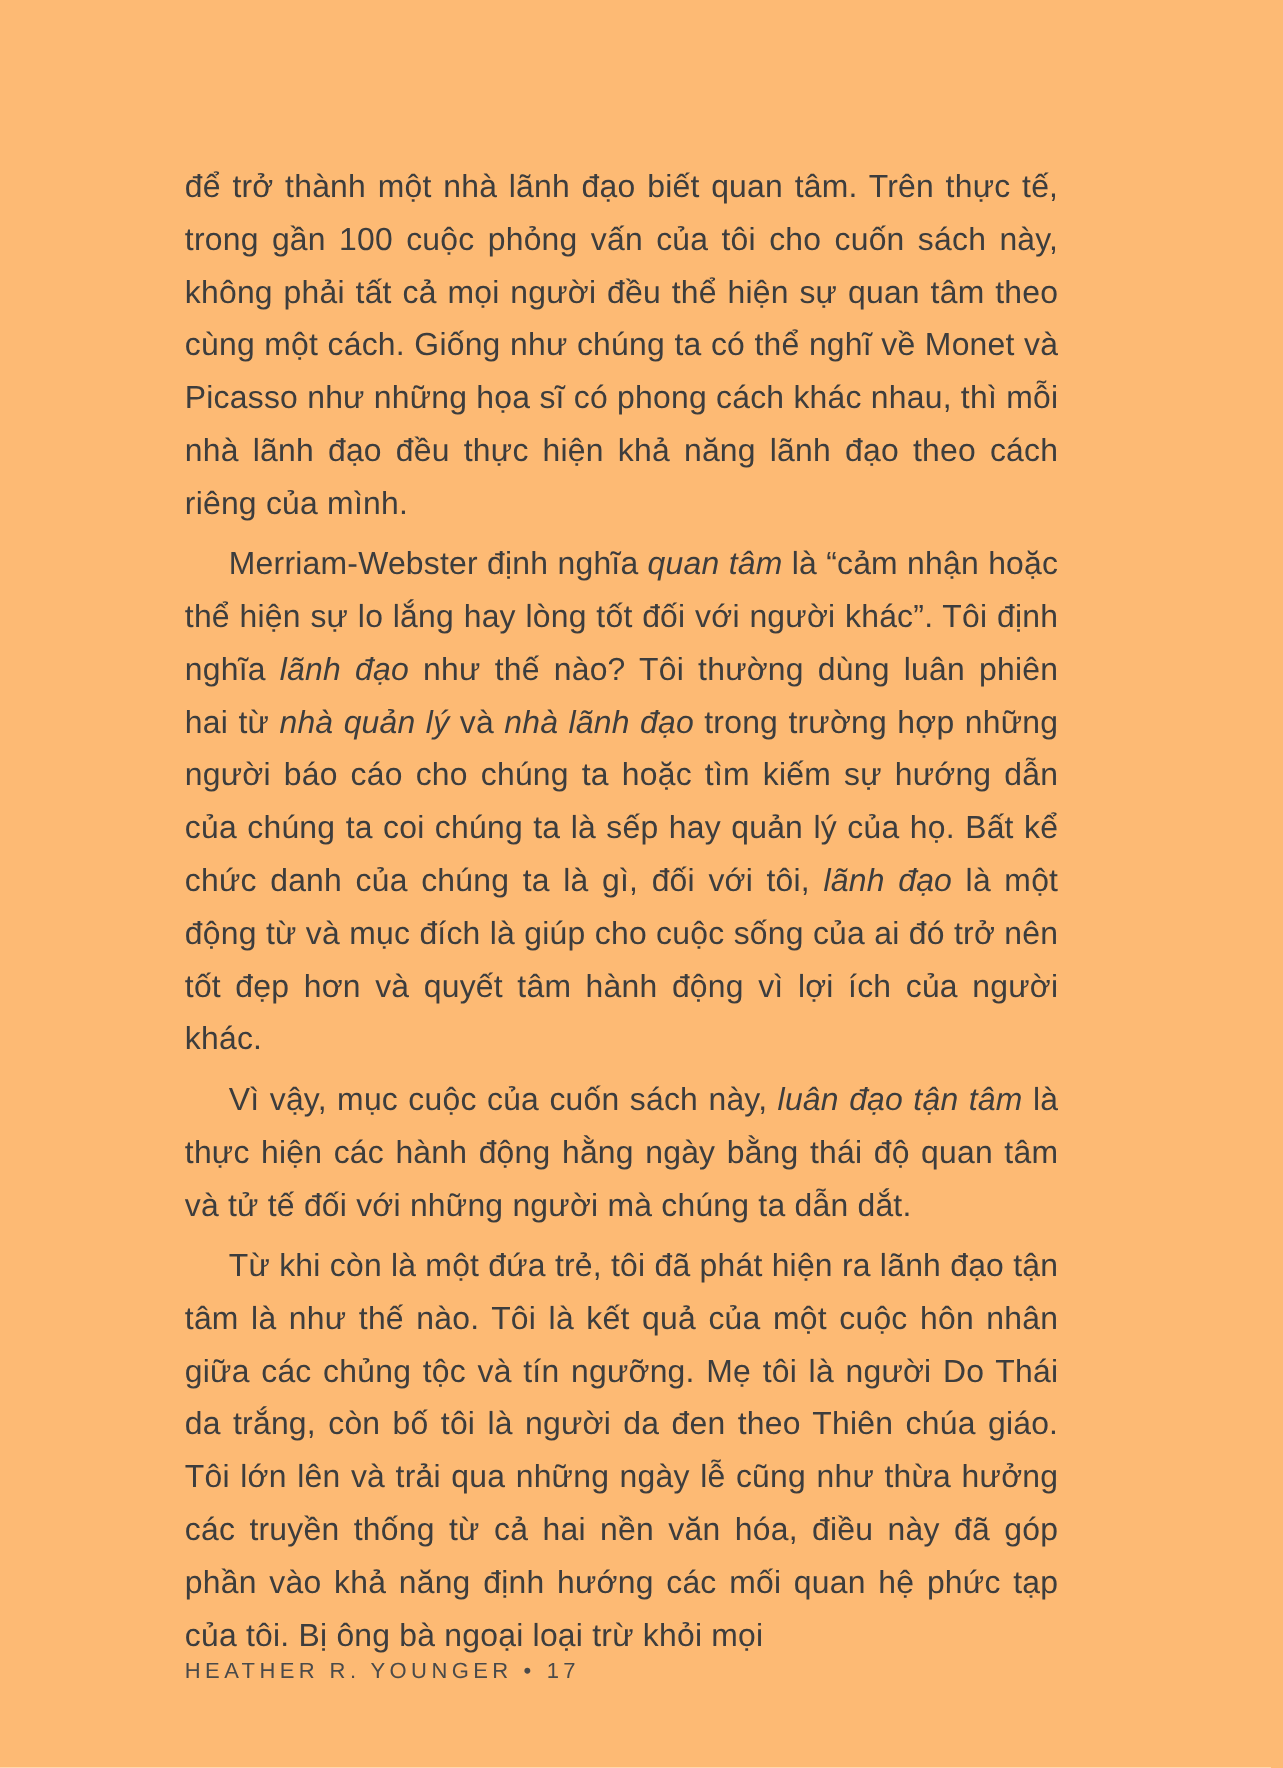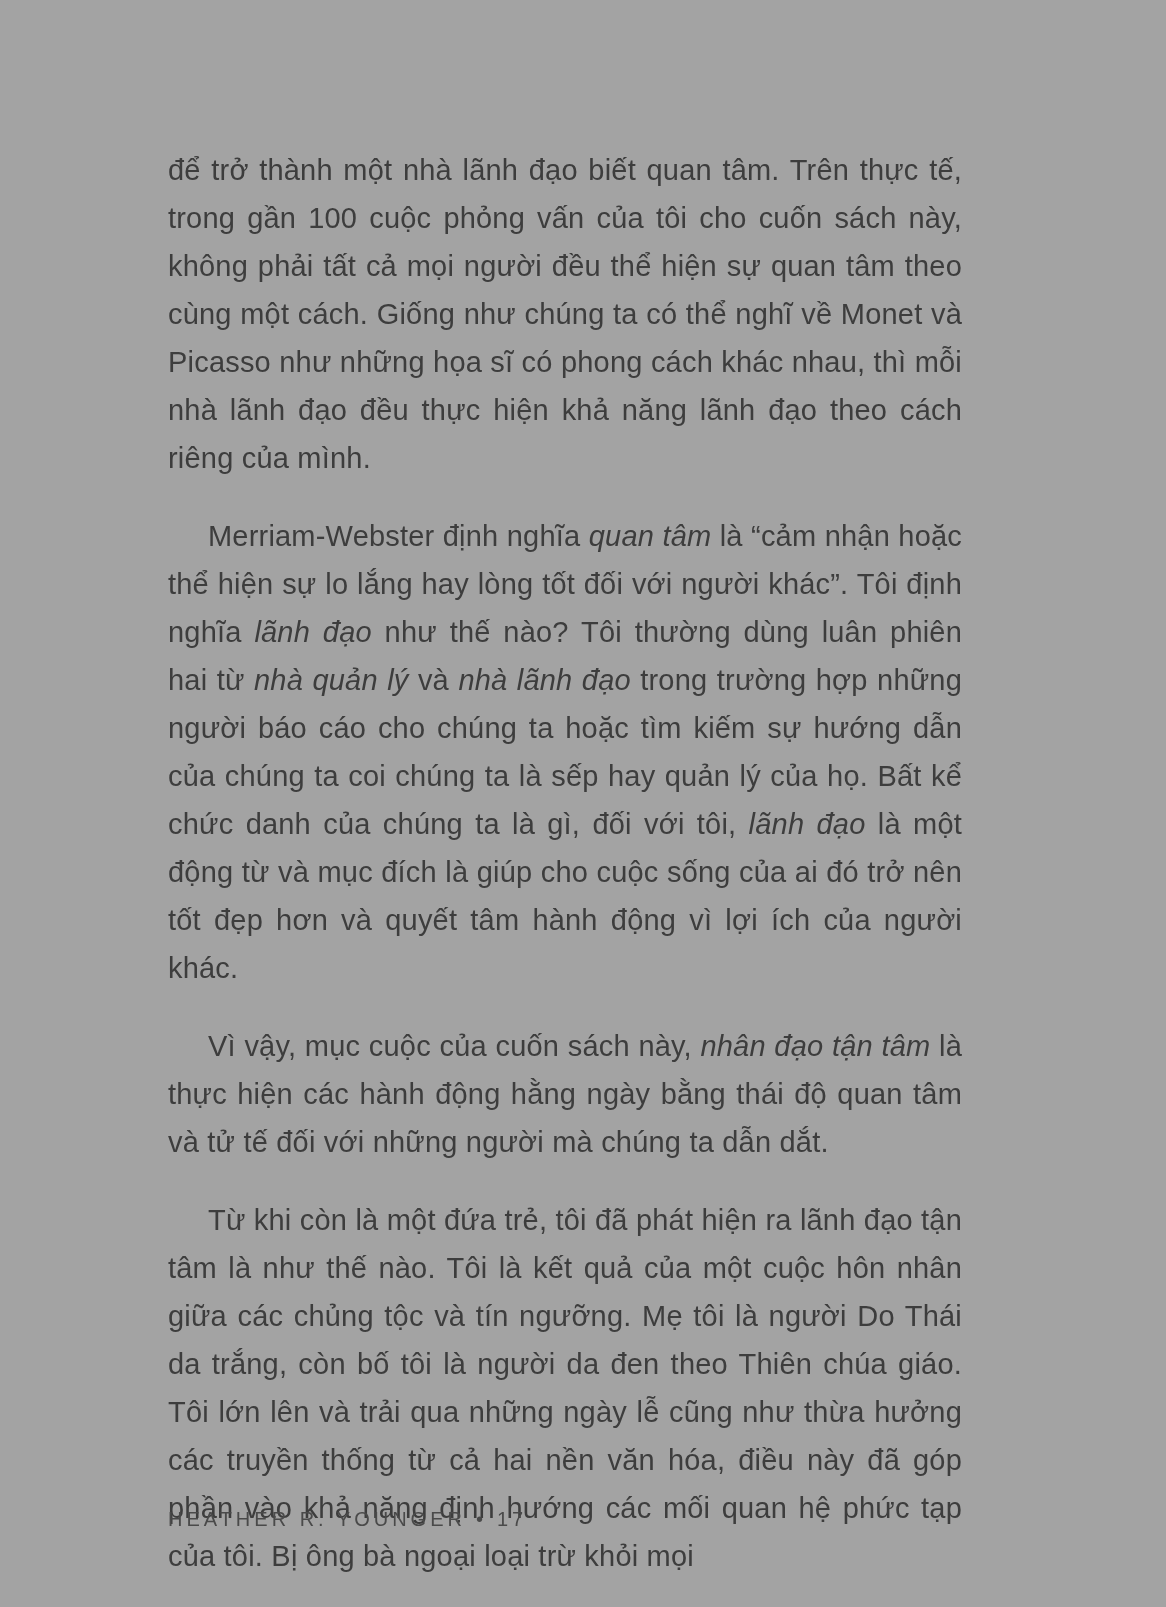--- a/index.html
+++ b/index.html
@@ -4,41 +4,41 @@
 <style>
   html, body {
     margin: 0;
     padding: 0;
     background: #ffffff;
   }
   .page {
     position: relative;
     width: 1166px;
     height: 1607px;
-    background: #a3a3a3;
+    background: #fdba74;
     overflow: hidden;
     font-family: "Liberation Sans", "DejaVu Sans", sans-serif;
     color: #3d3d3d;
   }
   .text-block {
     position: absolute;
     top: 146px;
     left: 168px;
     width: 794px;
     font-size: 29px;
     line-height: 48px;
     text-align: justify;
     text-justify: inter-word;
     letter-spacing: 0.2px;
   }
   .para {
     margin: 0;
   }
   .para + .para {
-    margin-top: 30px;
+    margin-top: 7px;
   }
   .para.indented {
     text-indent: 40px;
   }
   .para em {
     font-style: italic;
   }
   .footer {
     position: absolute;
     top: 1468px;
@@ -60,21 +60,21 @@
 <body>
 
 <div class="page">
 
   <div class="text-block">
 
     <p class="para"><span>để trở thành một nhà lãnh đạo biết quan tâm. Trên thực tế, trong gần 100 cuộc phỏng vấn của tôi cho cuốn sách này, không phải tất cả mọi người đều thể hiện sự quan tâm theo cùng một cách. Giống như chúng ta có thể nghĩ về Monet và Picasso như những họa sĩ có phong cách khác nhau, thì mỗi nhà lãnh đạo đều thực hiện khả năng lãnh đạo theo cách riêng của mình.</span></p>
 
     <p class="para indented"><span>Merriam-Webster định nghĩa </span><em>quan tâm</em><span> là “cảm nhận hoặc thể hiện sự lo lắng hay lòng tốt đối với người khác”. Tôi định nghĩa </span><em>lãnh đạo</em><span> như thế nào? Tôi thường dùng luân phiên hai từ </span><em>nhà quản lý</em><span> và </span><em>nhà lãnh đạo</em><span> trong trường hợp những người báo cáo cho chúng ta hoặc tìm kiếm sự hướng dẫn của chúng ta coi chúng ta là sếp hay quản lý của họ. Bất kể chức danh của chúng ta là gì, đối với tôi, </span><em>lãnh đạo</em><span> là một động từ và mục đích là giúp cho cuộc sống của ai đó trở nên tốt đẹp hơn và quyết tâm hành động vì lợi ích của người khác.</span></p>
 
-    <p class="para indented"><span>Vì vậy, mục cuộc của cuốn sách này, </span><em>nhân đạo tận tâm</em><span> là thực hiện các hành động hằng ngày bằng thái độ quan tâm và tử tế đối với những người mà chúng ta dẫn dắt.</span></p>
+    <p class="para indented"><span>Vì vậy, mục cuộc của cuốn sách này, </span><em>luân đạo tận tâm</em><span> là thực hiện các hành động hằng ngày bằng thái độ quan tâm và tử tế đối với những người mà chúng ta dẫn dắt.</span></p>
 
     <p class="para indented"><span>Từ khi còn là một đứa trẻ, tôi đã phát hiện ra lãnh đạo tận tâm là như thế nào. Tôi là kết quả của một cuộc hôn nhân giữa các chủng tộc và tín ngưỡng. Mẹ tôi là người Do Thái da trắng, còn bố tôi là người da đen theo Thiên chúa giáo. Tôi lớn lên và trải qua những ngày lễ cũng như thừa hưởng các truyền thống từ cả hai nền văn hóa, điều này đã góp phần vào khả năng định hướng các mối quan hệ phức tạp của tôi. Bị ông bà ngoại loại trừ khỏi mọi</span></p>
 
   </div>
 
   <div class="footer"><span>HEATHER R. YOUNGER</span><span class="sep">•</span><span>17</span></div>
 
 </div>
 
 </body></html>

